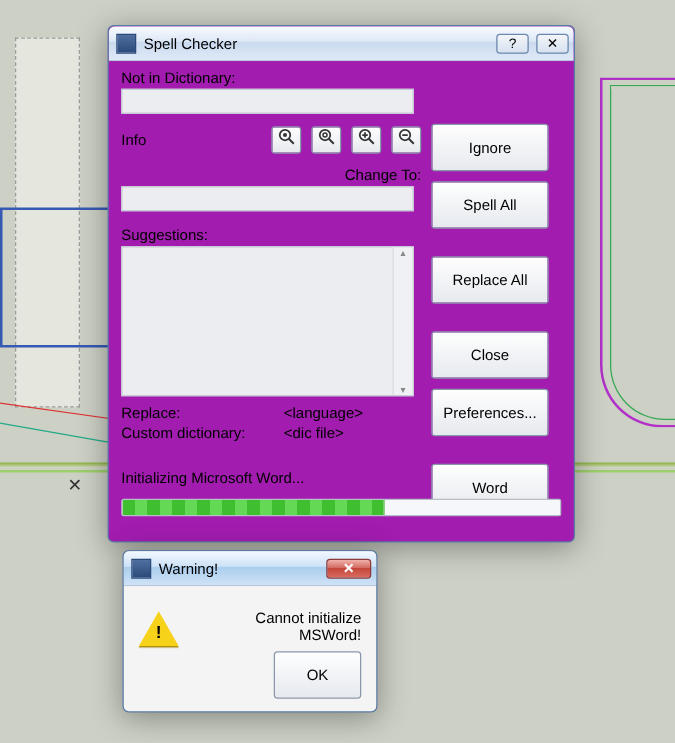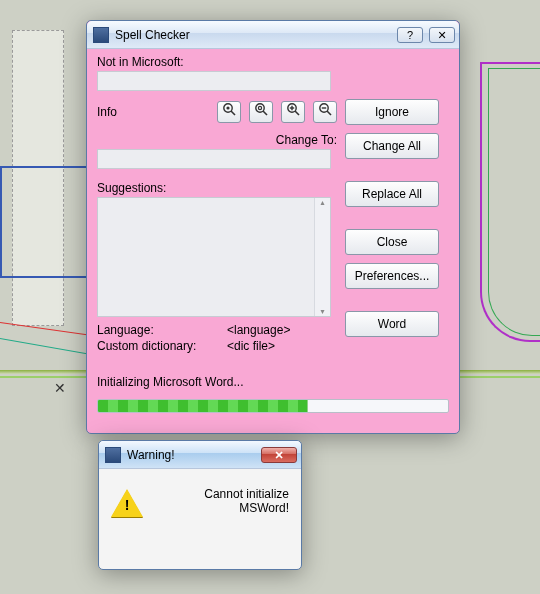--- a/index.html
+++ b/index.html
@@ -84,21 +84,21 @@
     background: linear-gradient(#f1b1ab, #d36a5f 45%, #c24438 46%, #da6c60);
     color: #fff; font-weight: bold;
     font-size: 11px; line-height: 14px; text-align: center;
     cursor: pointer;
     padding: 0;
   }
 
   
   #spell {
     left: 86px; top: 20px; width: 374px; height: 414px;
-    background: #f9a8d4;
+    background: #a21caf;
   }
   #spell .body {
     padding: 6px 10px 10px 10px;
   }
   .row { display: flex; align-items: center; gap: 8px; }
   .label { color: #000; }
   .field {
     width: 234px; height: 20px;
     border: 1px solid #c7cbd3;
     background: #ecedf1;
@@ -116,21 +116,21 @@
     border-left: 1px solid #d7dae0;
     display: flex; flex-direction: column; justify-content: space-between;
     align-items: center;
     font-size: 8px; color: #888;
   }
   .rightcol {
     position: absolute; right: 10px; top: 44px;
     display: flex; flex-direction: column; gap: 8px;
   }
   .btn {
-    width: 94px; height: 26px;
+    width: 94px; height: 38px;
     border: 1px solid #8a97a9;
     border-radius: 3px;
     background: linear-gradient(#fefefe, #e6e9ee);
     font-size: 12px; text-align: center; line-height: 20px;
     cursor: pointer;
     padding: 0;
   }
   .btn.focus {
     border: 1px solid #2f8dd6;
     background: linear-gradient(#e7f5ff, #bfe6ff 45%, #a6dcff 46%, #d3efff);
@@ -216,21 +216,21 @@
     <span class="appicon"></span>
     <span class="title">Spell Checker</span>
     <button class="btn-tb">?</button>
     <button class="btn-tb">✕</button>
   </div>
 
   <div class="body">
     <div style="position:relative; height:320px;">
 
       <div style="position:absolute; left:0; top:0; width:240px;">
-        <div class="label">Not in Microsoft:</div>
+        <div class="label">Not in Dictionary:</div>
         <div class="field" style="margin-top:2px;"></div>
 
         <div class="row" style="margin-top:10px;">
           <span class="label" style="flex:1">Info</span>
           <button class="iconbtn">
             <svg width="14" height="14" viewBox="0 0 14 14">
                 <circle cx="6" cy="6" r="4.2" fill="none" stroke="#333" stroke-width="1.4"></circle>
                 <line x1="9" y1="9" x2="13" y2="13" stroke="#333" stroke-width="1.6"></line>
                 <circle cx="6" cy="6" r="1.6" fill="#333"></circle>
               </svg>
@@ -264,32 +264,32 @@
 
         <div class="label" style="margin-top:12px;">Suggestions:</div>
         <div class="suggestions" style="margin-top:2px;">
           <div class="sb">
               <span>▴</span>
               <span>▾</span>
             </div>
         </div>
 
         <div class="lang-row" style="margin-top:6px;">
-          <span class="k label">Language:</span>
+          <span class="k label">Replace:</span>
           <span class="v">&lt;language&gt;</span>
         </div>
         <div class="lang-row" style="margin-top:2px;">
           <span class="k label">Custom dictionary:</span>
           <span class="v">&lt;dic file&gt;</span>
         </div>
       </div>
 
       <div class="rightcol">
         <button class="btn">Ignore</button>
-        <button class="btn">Change All</button>
+        <button class="btn">Spell All</button>
         <div style="height:6px;"></div>
         <button class="btn">Replace All</button>
         <div style="height:6px;"></div>
         <button class="btn">Close</button>
         <button class="btn">Preferences...</button>
         <div style="height:6px;"></div>
         <button class="btn">Word</button>
       </div>
     </div>
 
@@ -303,13 +303,16 @@
 <div id="warn" class="window">
   <div class="titlebar">
     <span class="appicon"></span>
     <span class="title">Warning!</span>
     <button class="btn-close">✕</button>
   </div>
   <div class="body">
     <div class="warn-icon"></div>
     <div class="msg">Cannot initialize MSWord!</div>
   </div>
+  <div class="btnrow">
+    <button class="btn">OK</button>
+  </div>
 </div>
 
 </body></html>

